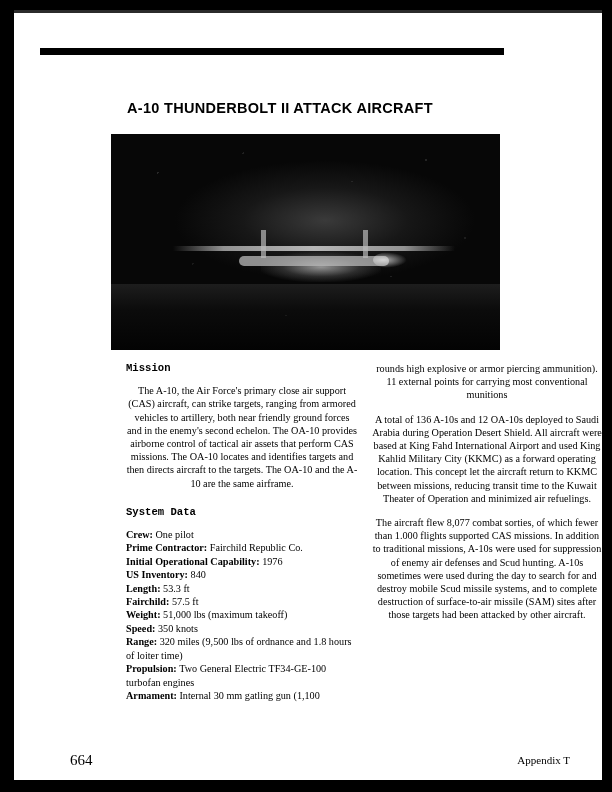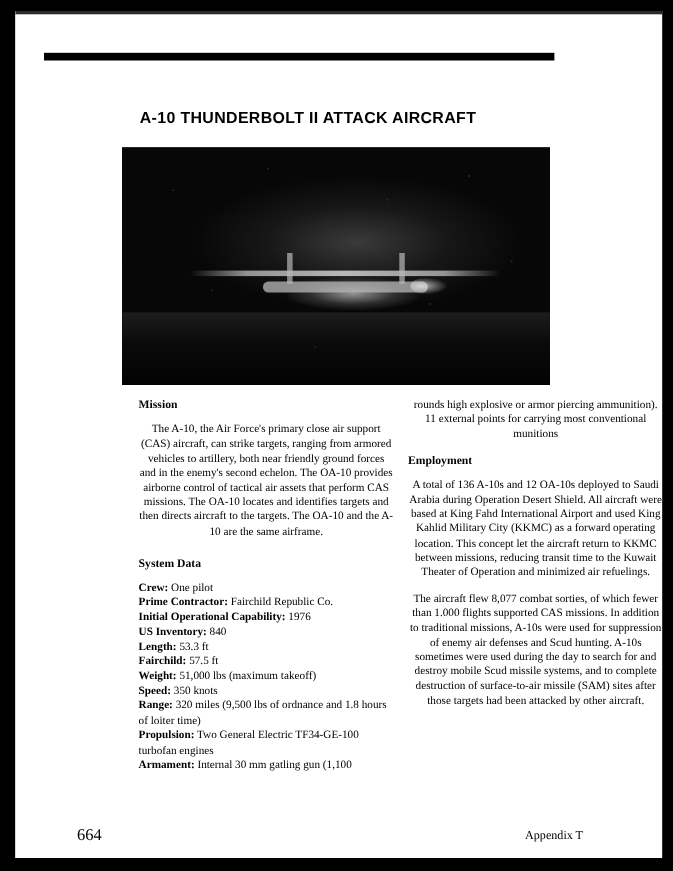--- a/index.html
+++ b/index.html
@@ -28,20 +28,21 @@
     border-top: 10px solid #000;
     border-bottom: 12px solid #000;
   }
   .paper {
     position: absolute;
     left: 14px;
     top: 10px;
     width: 544px;
     height: 770px;
     background: #ffffff;
+    padding-left: 40px;
   }
   .inner-edge-top {
     position: absolute;
     left: 0; top: 0;
     width: 588px; height: 3px;
     background: #2b2b2b;
   }
   
   .rule-bar {
     position: absolute;
@@ -142,21 +143,21 @@
     position: absolute;
     top: 352px;
     width: 232px;
     font-size: 10.2px;
     line-height: 13.2px;
     color: #000;
   }
   .col-left { left: 112px; }
   .col-right { left: 357px; }
   .h {
-    font-family: Liberation Serif, serif;
+    font-family: Liberation Mono, monospace;
     font-weight: bold;
     font-size: 10.6px;
     margin: 0 0 9px 0;
   }
   .h.spaced { margin-top: 16px; }
   p.para {
     margin: 0 0 11px 0;
     text-align: center;
   }
   .spec {
@@ -253,21 +254,20 @@
       </p>
       <p class="spec">
         <b>Armament:</b>
         <span>Internal 30 mm gatling gun (1,100</span>
       </p>
     </div>
 
     <div class="col col-right">
       <p class="para">rounds high explosive or armor piercing ammunition). 11 external points for carrying most conventional munitions</p>
 
-      <div class="h">Employment</div>
       <p class="para">A total of 136 A-10s and 12 OA-10s deployed to Saudi Arabia during Operation Desert Shield. All aircraft were based at King Fahd International Airport and used King Kahlid Military City (KKMC) as a forward operating location. This concept let the aircraft return to KKMC between missions, reducing transit time to the Kuwait Theater of Operation and minimized air refuelings.</p>
       <p class="para">The aircraft flew 8,077 combat sorties, of which fewer than 1.000 flights supported CAS missions. In addition to traditional missions, A-10s were used for suppression of enemy air defenses and Scud hunting. A-10s sometimes were used during the day to search for and destroy mobile Scud missile systems, and to complete destruction of surface-to-air missile (SAM) sites after those targets had been attacked by other aircraft.</p>
     </div>
 
     <div class="footer-num">664</div>
     <div class="footer-app">Appendix T</div>
   </div>
 </div>
 
 </body></html>

